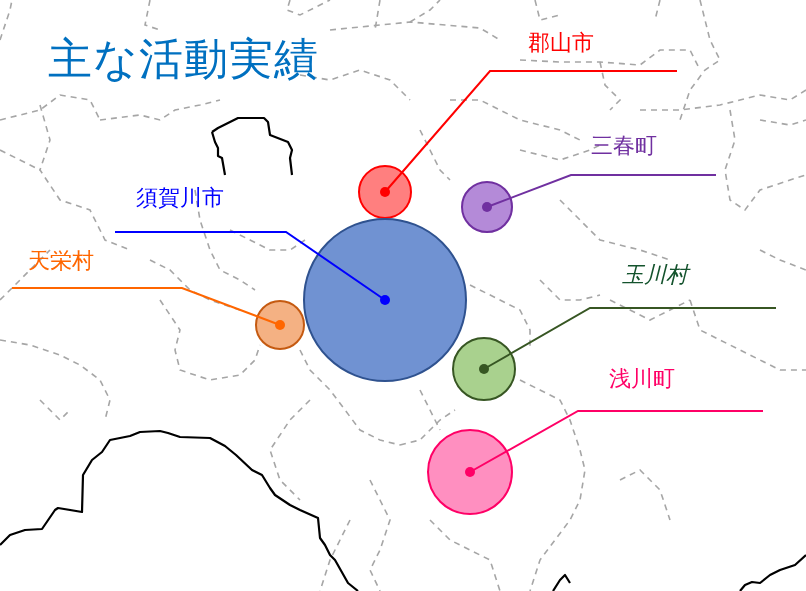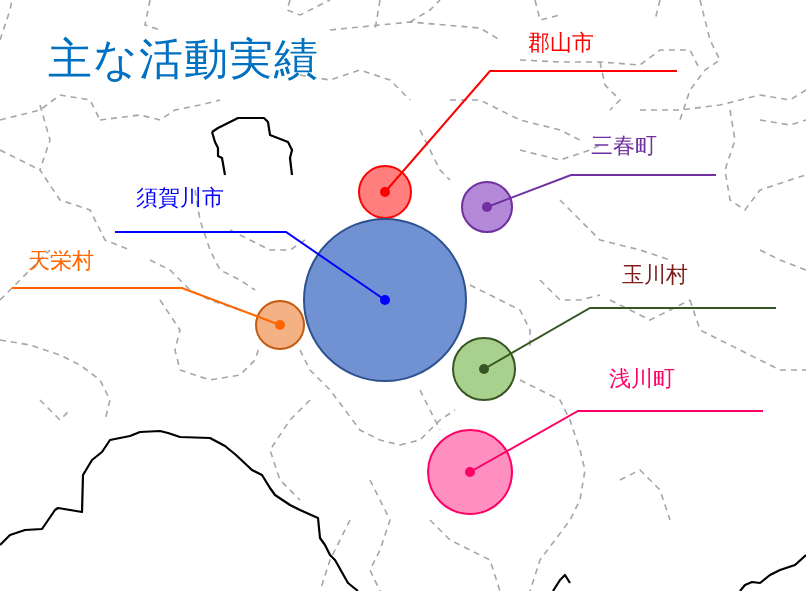--- a/index.html
+++ b/index.html
@@ -91,14 +91,14 @@
     <circle cx="470" cy="472" r="5" fill="#ff0066"></circle>
   </g>
 </svg>
 
 <div class="title">主な活動実績</div>
 
 <div class="label" style="left:528px; top:32px; color:#ff0000;">郡山市</div>
 <div class="label" style="left:591px; top:135px; color:#7030a0;text-align:center;">三春町</div>
 <div class="label" style="left:128px; top:187px; color:#0000ff;margin-left:8px;">須賀川市</div>
 <div class="label" style="left:28px; top:250px; color:#ff6600;">天栄村</div>
-<div class="label" style="left:622px; top:264px; color:#7f1d1d;">玉川村</div>
+<div class="label" style="left:622px; top:264px; color:#14532d;font-style:italic;">玉川村</div>
 <div class="label" style="left:609px; top:368px; color:#ff0066;font-family:Liberation Serif, serif;">浅川町</div>
 
 </body></html>

